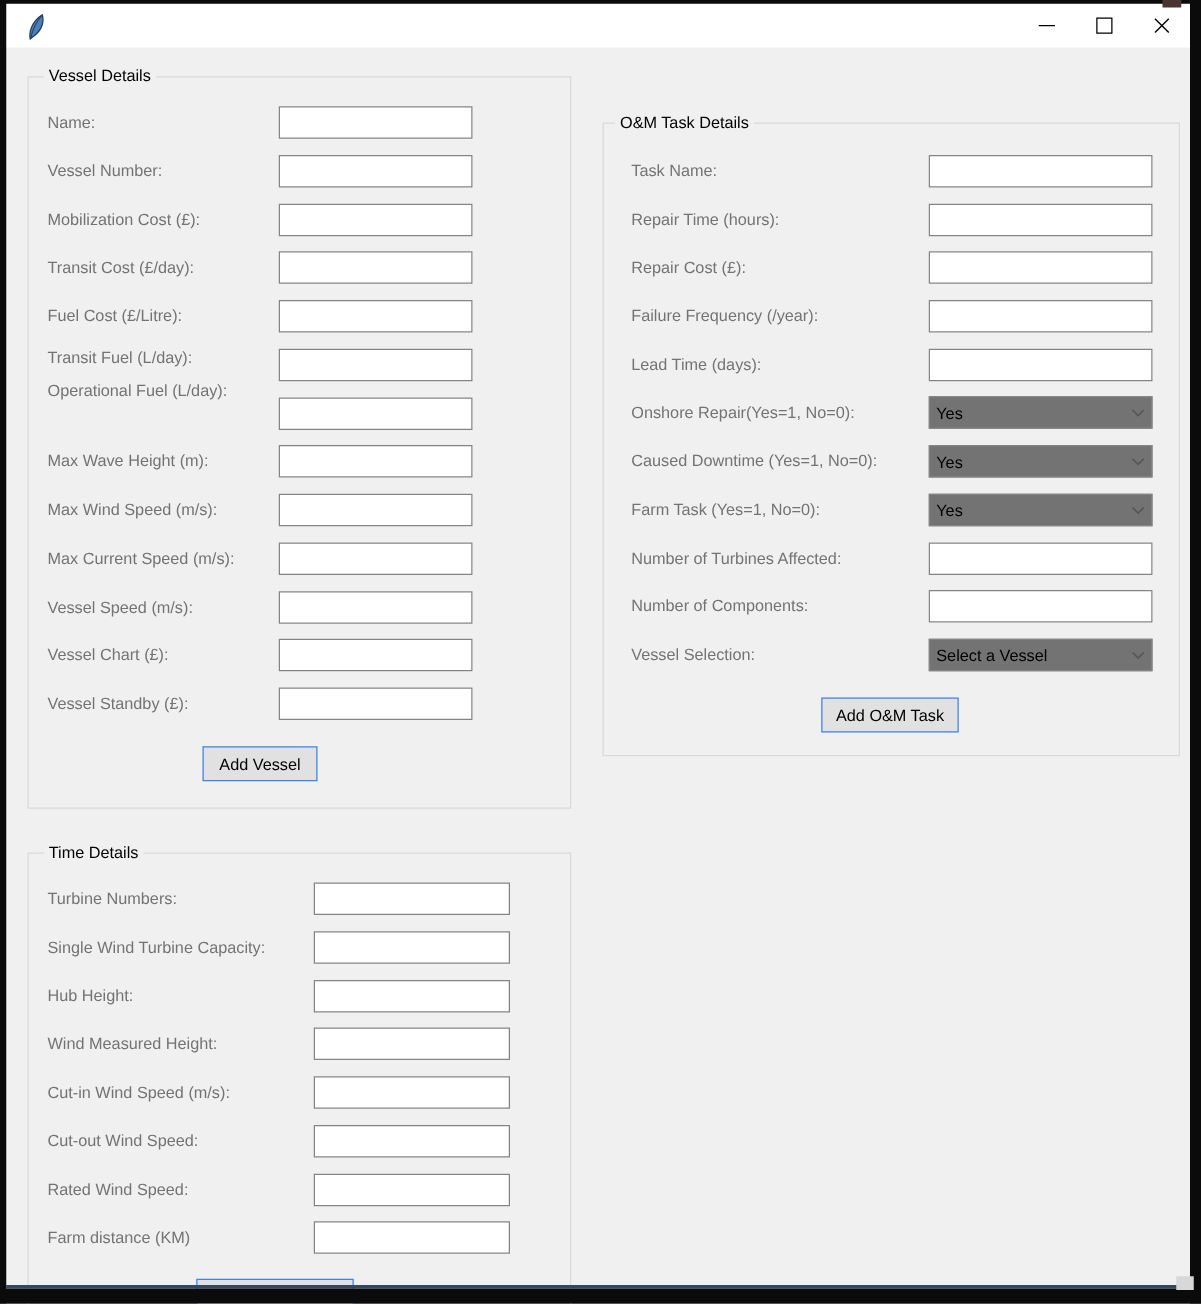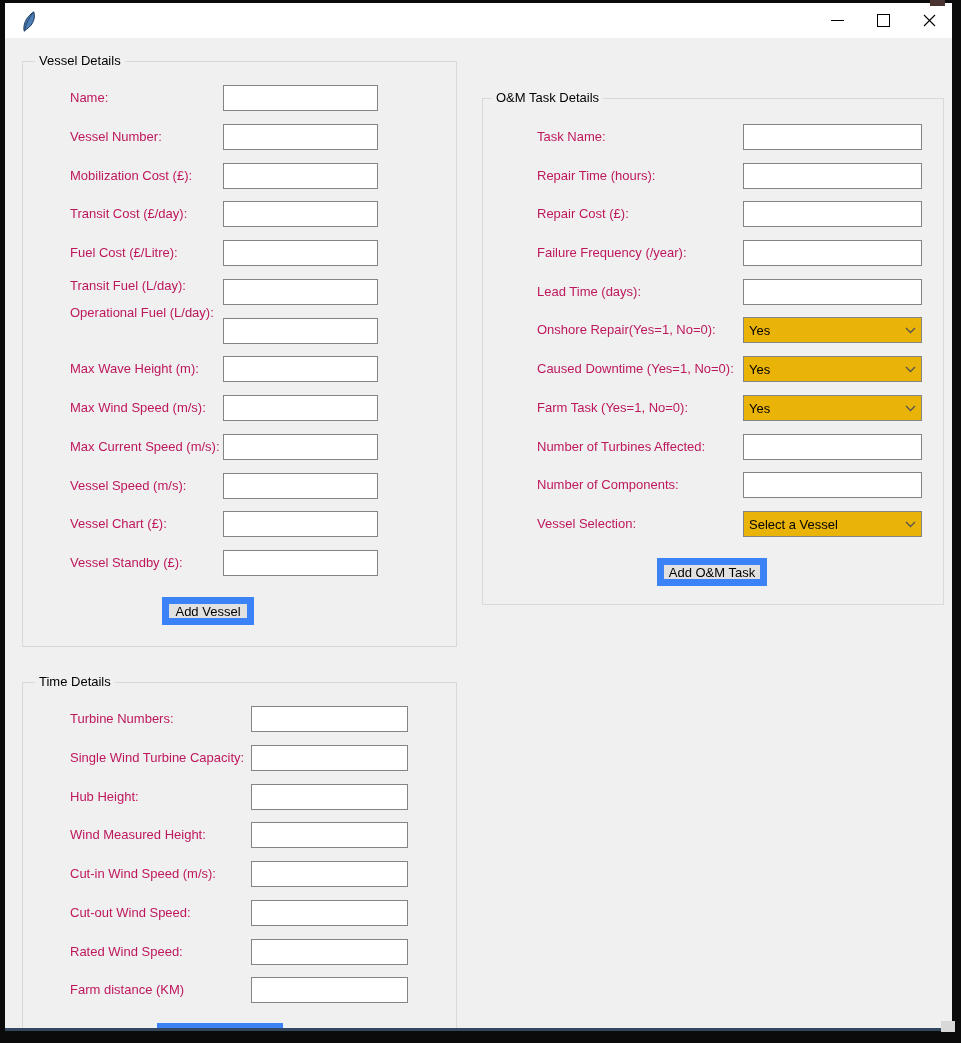--- a/index.html
+++ b/index.html
@@ -14,34 +14,34 @@
   .titlebar{position:absolute;left:5px;top:3px;width:947px;height:35px;background:#ffffff;}
   .app-title{position:absolute;left:37px;top:0;height:35px;line-height:35px;font-size:13px;color:#000;white-space:nowrap;}
   .app-icon{position:absolute;left:16px;top:8px;}
   .win-controls{position:absolute;right:0;top:0;height:35px;display:flex;}
   .winbtn{width:46px;height:35px;display:flex;align-items:center;justify-content:center;cursor:default;}
   .glyph-min{width:13px;height:1px;background:#000;}
   .glyph-max{width:11px;height:11px;border:1px solid #000;background:transparent;}
   
   .groupbox{position:absolute;border:1px solid #d9d9d9;background:transparent;}
   .grouptitle{position:absolute;font-size:13px;color:#000;background:#f0f0f0;padding:0 4px;white-space:nowrap;line-height:16px;}
-  .fldlabel{position:absolute;font-size:13px;color:#be185d;white-space:nowrap;line-height:16px;margin-left:32px;}
+  .fldlabel{position:absolute;font-size:13px;color:#737373;white-space:nowrap;line-height:16px;}
   .entry{
     position:absolute;height:26px;box-sizing:border-box;border:1px solid #848484;
     background:#fff;font-family:"Liberation Sans","DejaVu Sans",sans-serif;font-size:13px;
     padding:0 4px;outline:none;border-radius:0;
   }
   .combobox{
-    position:absolute;height:26px;box-sizing:border-box;border:1px solid #848484;background:#eab308;
+    position:absolute;height:26px;box-sizing:border-box;border:1px solid #848484;background:#737373;
     display:flex;align-items:center;cursor:default;
   }
   .combo-value{flex:1;font-size:13px;color:#000;padding-left:5px;white-space:nowrap;overflow:hidden;}
   .combo-arrow{width:22px;display:flex;align-items:center;justify-content:center;flex:none;}
   .pushbtn{
-    position:absolute;box-sizing:border-box;background:#e1e1e1;border:7px solid #3b82f6;
+    position:absolute;box-sizing:border-box;background:#e1e1e1;border:1px solid #3b82f6;
     font-family:"Liberation Sans","DejaVu Sans",sans-serif;font-size:13px;color:#000;
     display:flex;align-items:center;justify-content:center;padding:0;border-radius:0;cursor:default;
   }
   
   .frame{background:#0b0b0b;z-index:50;}
   .bottom-edge{position:absolute;left:5px;top:1028px;width:947px;height:3px;background:#33475e;z-index:40;}
   .corner-grip{position:absolute;left:941px;top:1021px;width:14px;height:11px;background:#d8d8d8;z-index:60;}
   .brown-chip{position:absolute;left:930px;top:0;width:15px;height:6px;background:#4a3431;z-index:60;}
 </style>
 </head>

